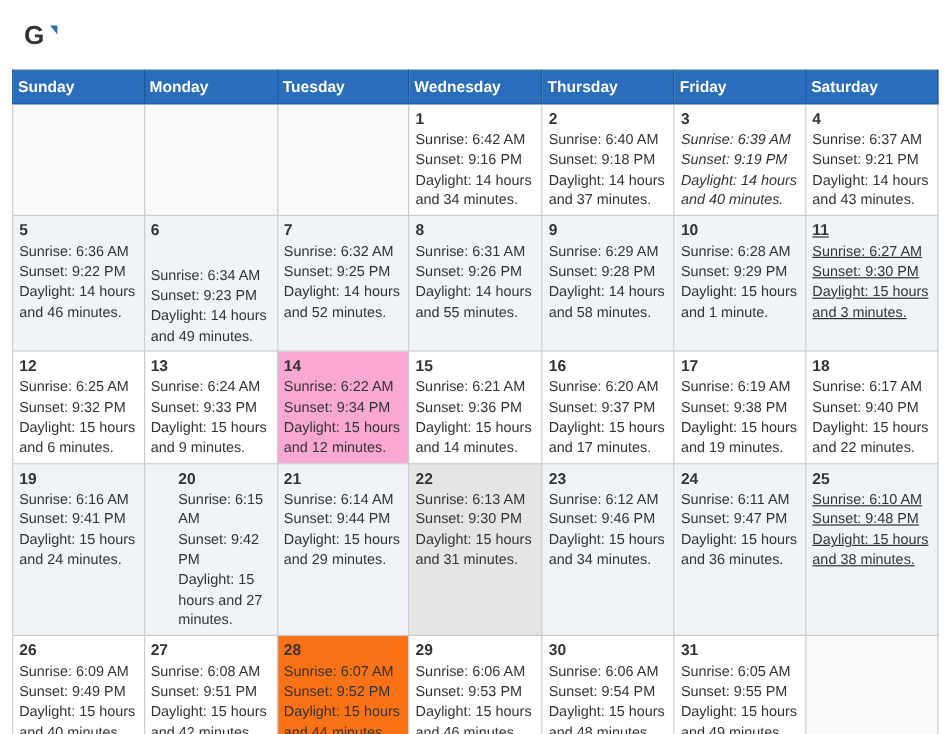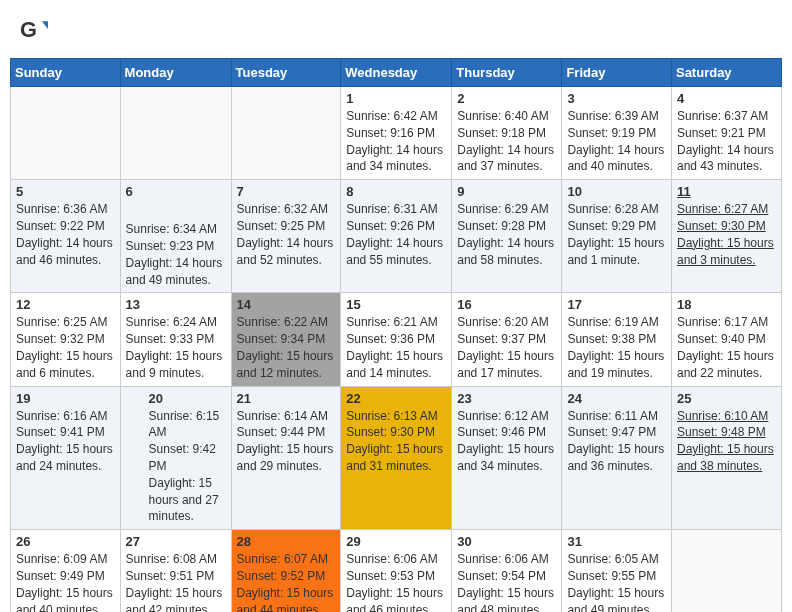--- a/index.html
+++ b/index.html
@@ -126,21 +126,21 @@
 Daylight: 14 hours and 34 minutes.</div>
         </td>
         <td style="background: rgb(255, 255, 255);">
           <span class="day-num">2</span>
           <div class="day-info" style="white-space: pre-line;">Sunrise: 6:40 AM
 Sunset: 9:18 PM
 Daylight: 14 hours and 37 minutes.</div>
         </td>
         <td style="background: rgb(255, 255, 255);">
           <span class="day-num">3</span>
-          <div class="day-info" style="white-space: pre-line;">Sunrise: 6:39 AM
+          <div class="day-info" style="white-space: pre-line; font-style: italic;">Sunrise: 6:39 AM
 Sunset: 9:19 PM
 Daylight: 14 hours and 40 minutes.</div>
         </td>
         <td style="background: rgb(255, 255, 255);">
           <span class="day-num">4</span>
           <div class="day-info" style="white-space: pre-line;">Sunrise: 6:37 AM
 Sunset: 9:21 PM
 Daylight: 14 hours and 43 minutes.</div>
         </td>
       </tr>
@@ -194,21 +194,21 @@
           <div class="day-info" style="white-space: pre-line;">Sunrise: 6:25 AM
 Sunset: 9:32 PM
 Daylight: 15 hours and 6 minutes.</div>
         </td>
         <td style="background: rgb(255, 255, 255);">
           <span class="day-num">13</span>
           <div class="day-info" style="white-space: pre-line;">Sunrise: 6:24 AM
 Sunset: 9:33 PM
 Daylight: 15 hours and 9 minutes.</div>
         </td>
-        <td style="background: #a3a3a3; margin-top: 29px;">
+        <td style="background: #f9a8d4; margin-top: 29px;">
           <span class="day-num">14</span>
           <div class="day-info" style="white-space: pre-line;">Sunrise: 6:22 AM
 Sunset: 9:34 PM
 Daylight: 15 hours and 12 minutes.</div>
         </td>
         <td style="background: rgb(255, 255, 255);">
           <span class="day-num">15</span>
           <div class="day-info" style="white-space: pre-line;">Sunrise: 6:21 AM
 Sunset: 9:36 PM
 Daylight: 15 hours and 14 minutes.</div>
@@ -244,21 +244,21 @@
           <div class="day-info" style="white-space: pre-line;">Sunrise: 6:15 AM
 Sunset: 9:42 PM
 Daylight: 15 hours and 27 minutes.</div>
         </td>
         <td style="background: rgb(240, 244, 248);">
           <span class="day-num">21</span>
           <div class="day-info" style="white-space: pre-line;">Sunrise: 6:14 AM
 Sunset: 9:44 PM
 Daylight: 15 hours and 29 minutes.</div>
         </td>
-        <td style="background: #eab308;">
+        <td style="background: #e5e5e5;">
           <span class="day-num">22</span>
           <div class="day-info" style="white-space: pre-line;">Sunrise: 6:13 AM
 Sunset: 9:30 PM
 Daylight: 15 hours and 31 minutes.</div>
         </td>
         <td style="background: rgb(240, 244, 248);">
           <span class="day-num">23</span>
           <div class="day-info" style="white-space: pre-line;">Sunrise: 6:12 AM
 Sunset: 9:46 PM
 Daylight: 15 hours and 34 minutes.</div>

